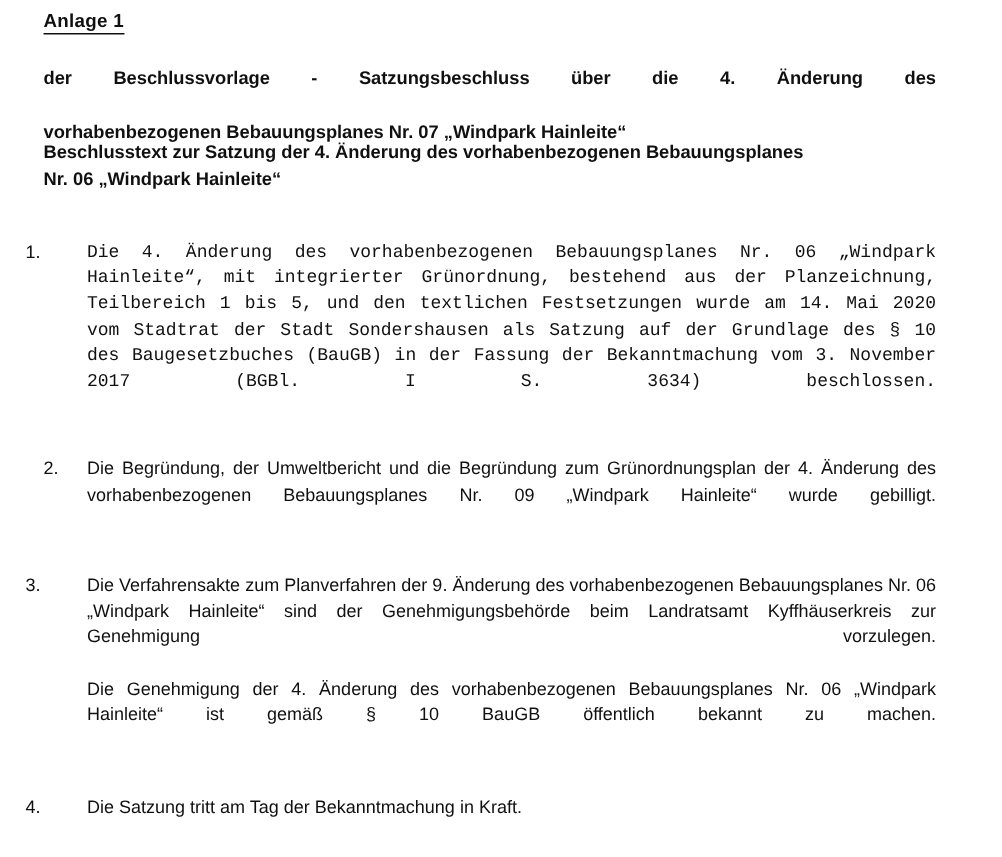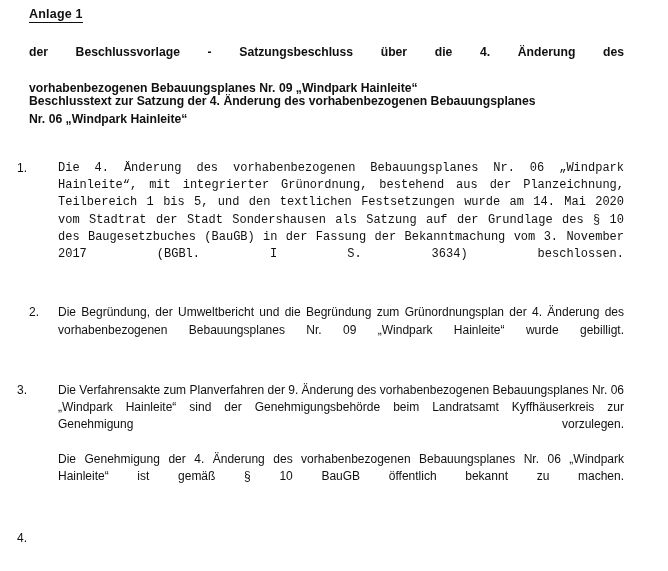--- a/index.html
+++ b/index.html
@@ -135,21 +135,21 @@
 </style>
 </head>
 <body>
 
 <div class="page ink">
 
   <div class="annex">Anlage 1</div>
 
   <div class="subject">
     <span class="l1">der Beschlussvorlage - Satzungsbeschluss über die 4. Änderung des</span>
-    <span class="l2">vorhabenbezogenen Bebauungsplanes Nr. 09 „Windpark Hainleite“</span>
+    <span class="l2">vorhabenbezogenen Bebauungsplanes Nr. 07 „Windpark Hainleite“</span>
   </div>
 
   <div class="resolution-heading">
     <span class="h1">Beschlusstext zur Satzung der 4. Änderung des vorhabenbezogenen Bebauungsplanes</span>
     <span class="h2">Nr. 06 „Windpark Hainleite“</span>
   </div>
 
   <div class="items">
 
     <div class="item" id="item-1">
@@ -169,16 +169,19 @@
     <div class="item" id="item-3">
       <span class="num">3.</span>
       <div class="body">
         <p class="jfull">Die Verfahrensakte zum Planverfahren der 9. Änderung des vorhabenbezogenen Bebauungsplanes Nr. 06 „Windpark Hainleite“ sind der Genehmigungsbehörde beim Landratsamt Kyffhäuserkreis zur Genehmigung vorzulegen.</p>
         <p class="jfull">Die Genehmigung der 4. Änderung des vorhabenbezogenen Bebauungsplanes Nr. 06 „Windpark Hainleite“ ist gemäß § 10 BauGB öffentlich bekannt zu machen.</p>
       </div>
     </div>
 
     <div class="item" id="item-4">
       <span class="num">4.</span>
+      <div class="body just-last">
+        <p>Die Satzung tritt am Tag der Bekanntmachung in Kraft.</p>
+      </div>
     </div>
 
   </div>
 </div>
 
 </body></html>

